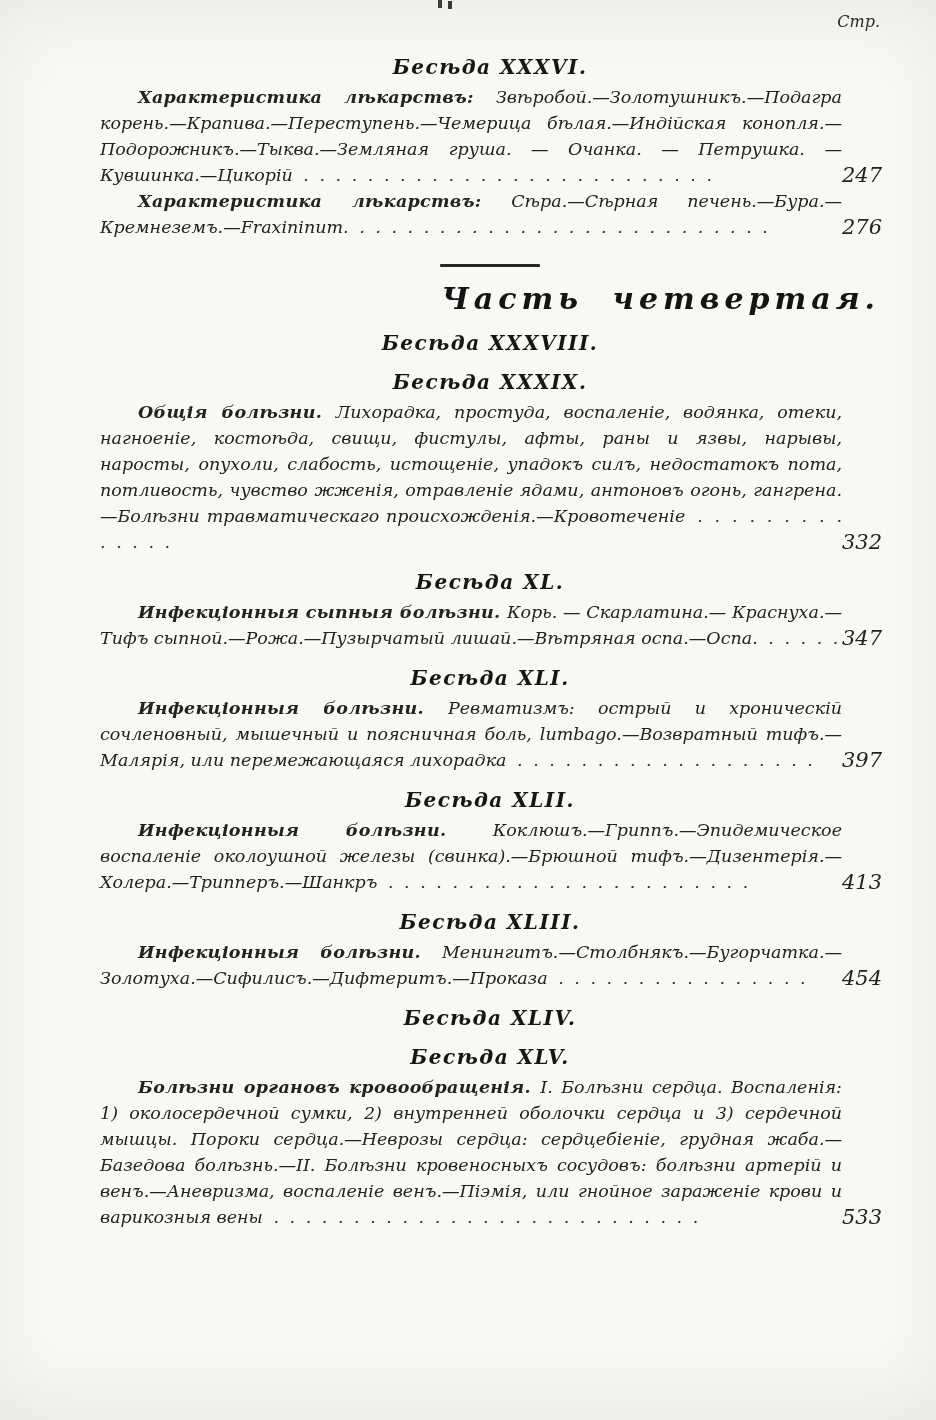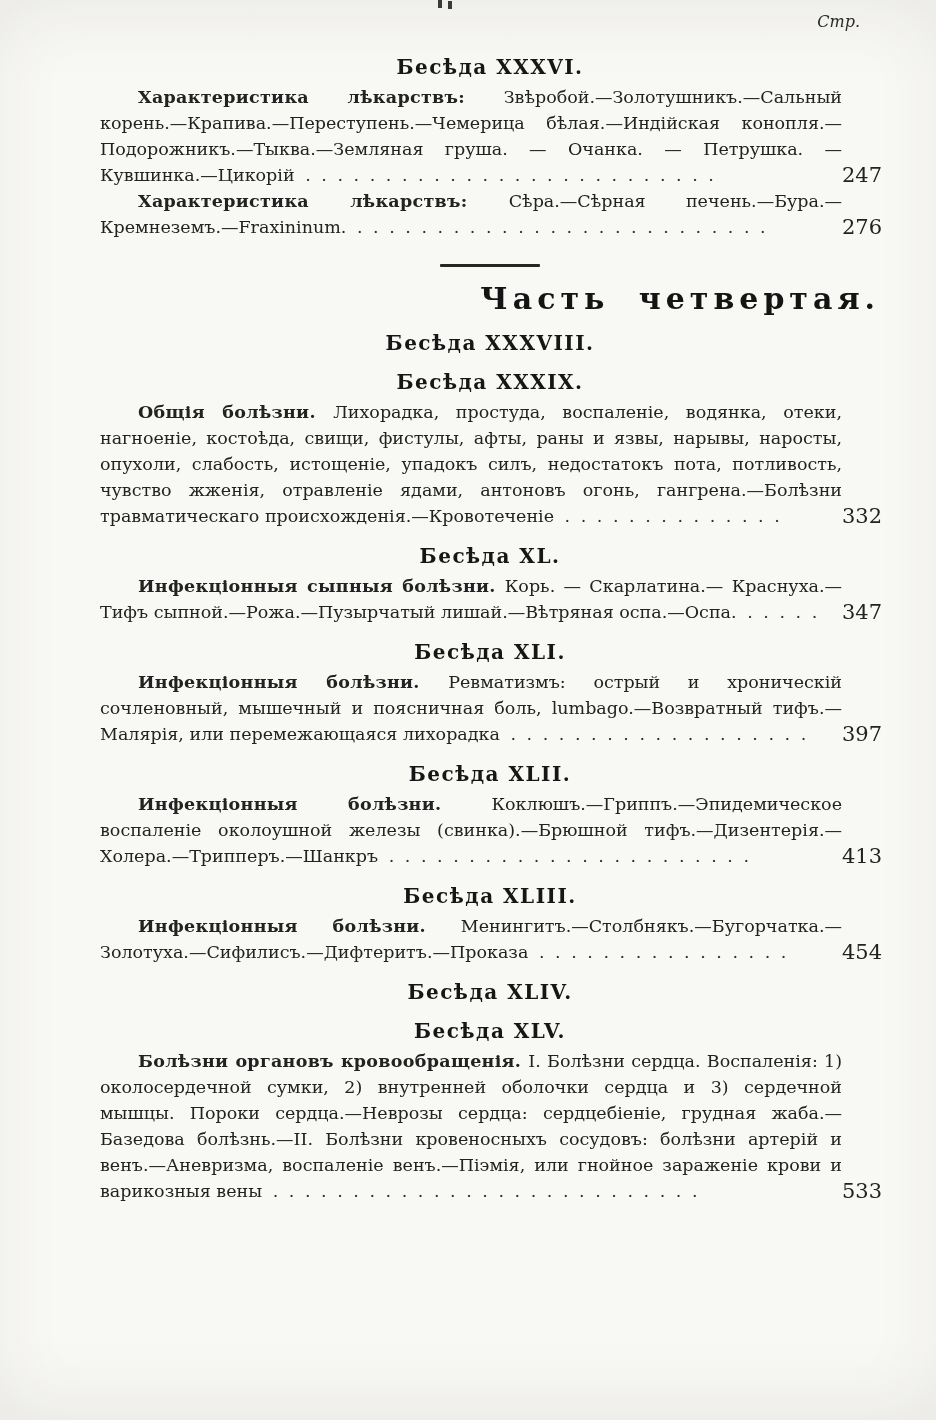--- a/index.html
+++ b/index.html
@@ -24,28 +24,29 @@
     top: 0;
     left: 438px;
     width: 4px;
     height: 8px;
     background: #3a3a3a;
     box-shadow: 10px 1px 0 #3a3a3a;
   }
   .col-header-right {
     position: absolute;
     top: 12px;
-    right: 76px;
+    right: 56px;
     font-style: italic;
     font-size: 16px;
     color: #2a2a2a;
   }
   .content {
     position: relative;
     padding: 40px 56px 0 100px;
+    font-style: italic;
   }
   .entry-heading {
     margin: 15px 0 5px 0;
     text-align: center;
     font-size: 20px;
     font-weight: 700;
     letter-spacing: 1.5px;
     color: #161616;
   }
   .entry-body {
@@ -98,21 +99,21 @@
 <div class="scan-page">
 
   <div class="top-mark"></div>
 
   <div class="col-header-right">Стр.</div>
 
   <div class="content">
 
     <section>
       <h3 class="entry-heading">Бесѣда XXXVI.</h3>
-      <p class="entry-body"><span class="entry-lead">Характеристика лѣкарствъ: </span><span>Звѣробой.—Золотушникъ.—Сальный корень.—Крапива.—Переступень.—Чемерица бѣлая.—Индійская конопля.—Подорожникъ.—Тыква.—Земляная груша. — Очанка. — Петрушка. — Кувшинка.—Цикорій</span><span class="dot-leader"> . . . . . . . . . . . . . . . . . . . . . . . . . .</span><span class="pagenum">247</span></p>
+      <p class="entry-body"><span class="entry-lead">Характеристика лѣкарствъ: </span><span>Звѣробой.—Золотушникъ.—Подагра корень.—Крапива.—Переступень.—Чемерица бѣлая.—Индійская конопля.—Подорожникъ.—Тыква.—Земляная груша. — Очанка. — Петрушка. — Кувшинка.—Цикорій</span><span class="dot-leader"> . . . . . . . . . . . . . . . . . . . . . . . . . .</span><span class="pagenum">247</span></p>
     </section>
 
     <section>
       <p class="entry-body"><span class="entry-lead">Характеристика лѣкарствъ: </span><span>Сѣра.—Сѣрная печень.—Бура.—Кремнеземъ.—Fraxininum.</span><span class="dot-leader"> . . . . . . . . . . . . . . . . . . . . . . . . . .</span><span class="pagenum">276</span></p>
     </section>
 
     <div class="section-divider"></div>
 
     <h2 class="part-title">Часть четвертая.</h2>
 

